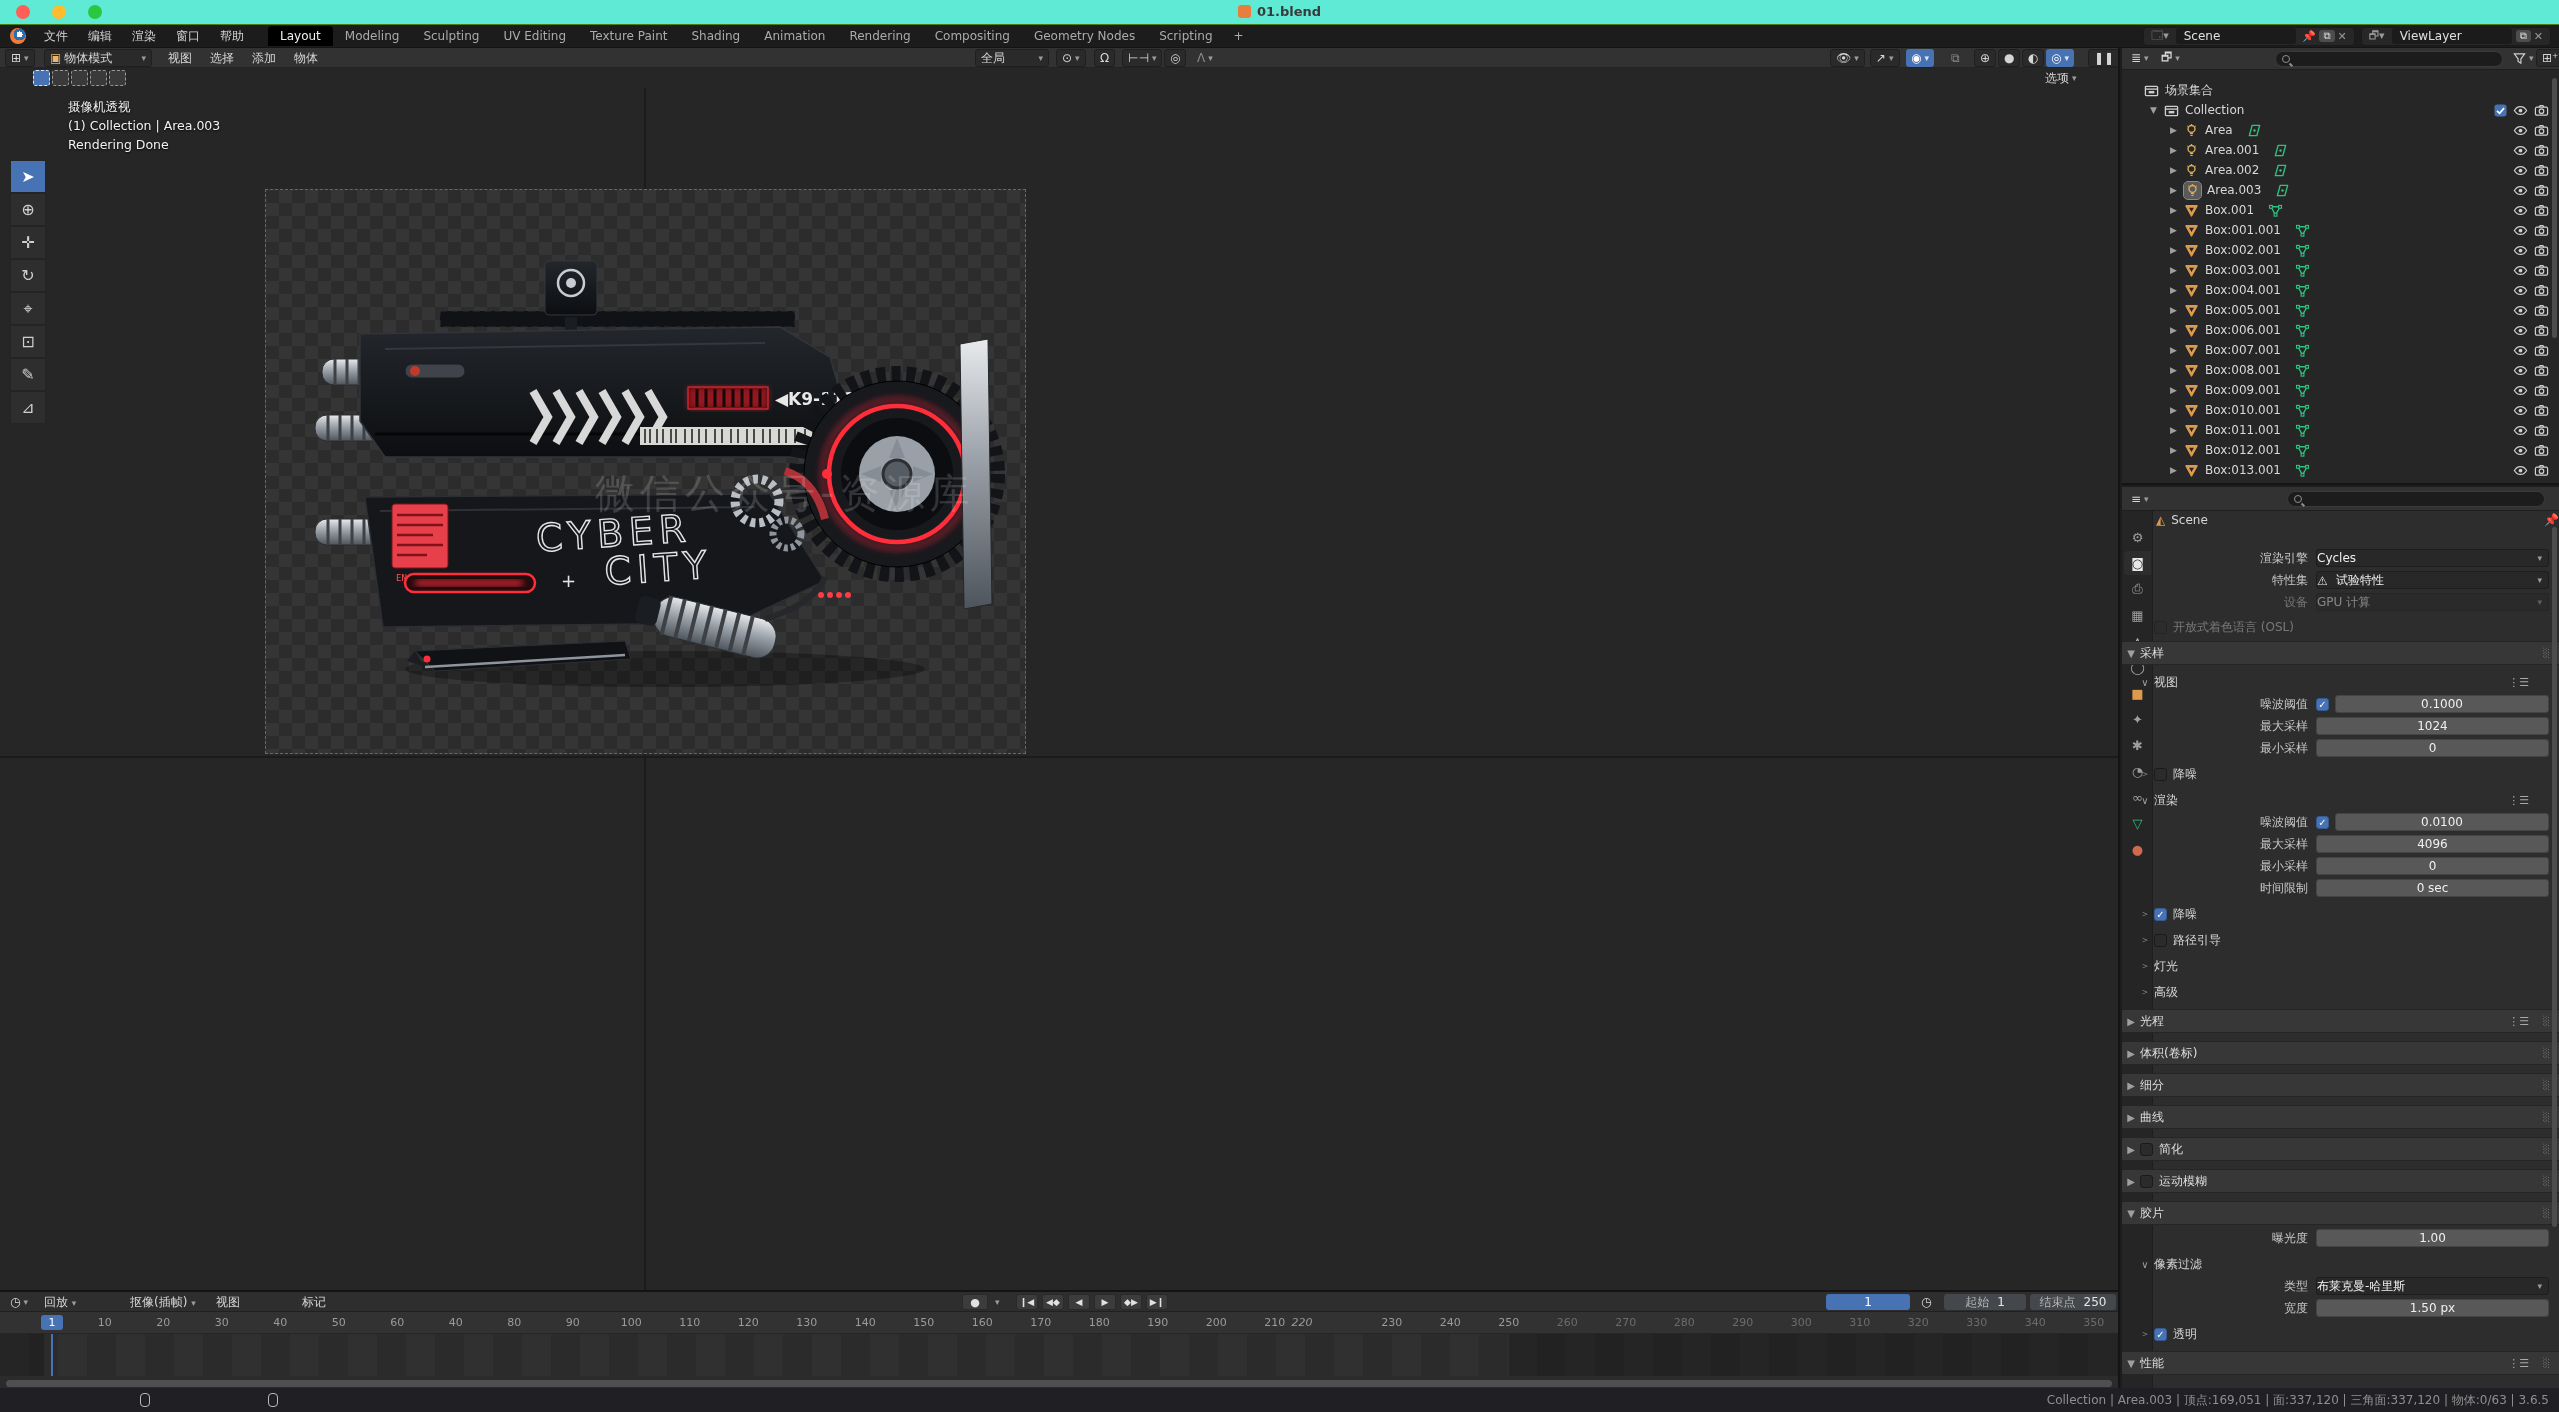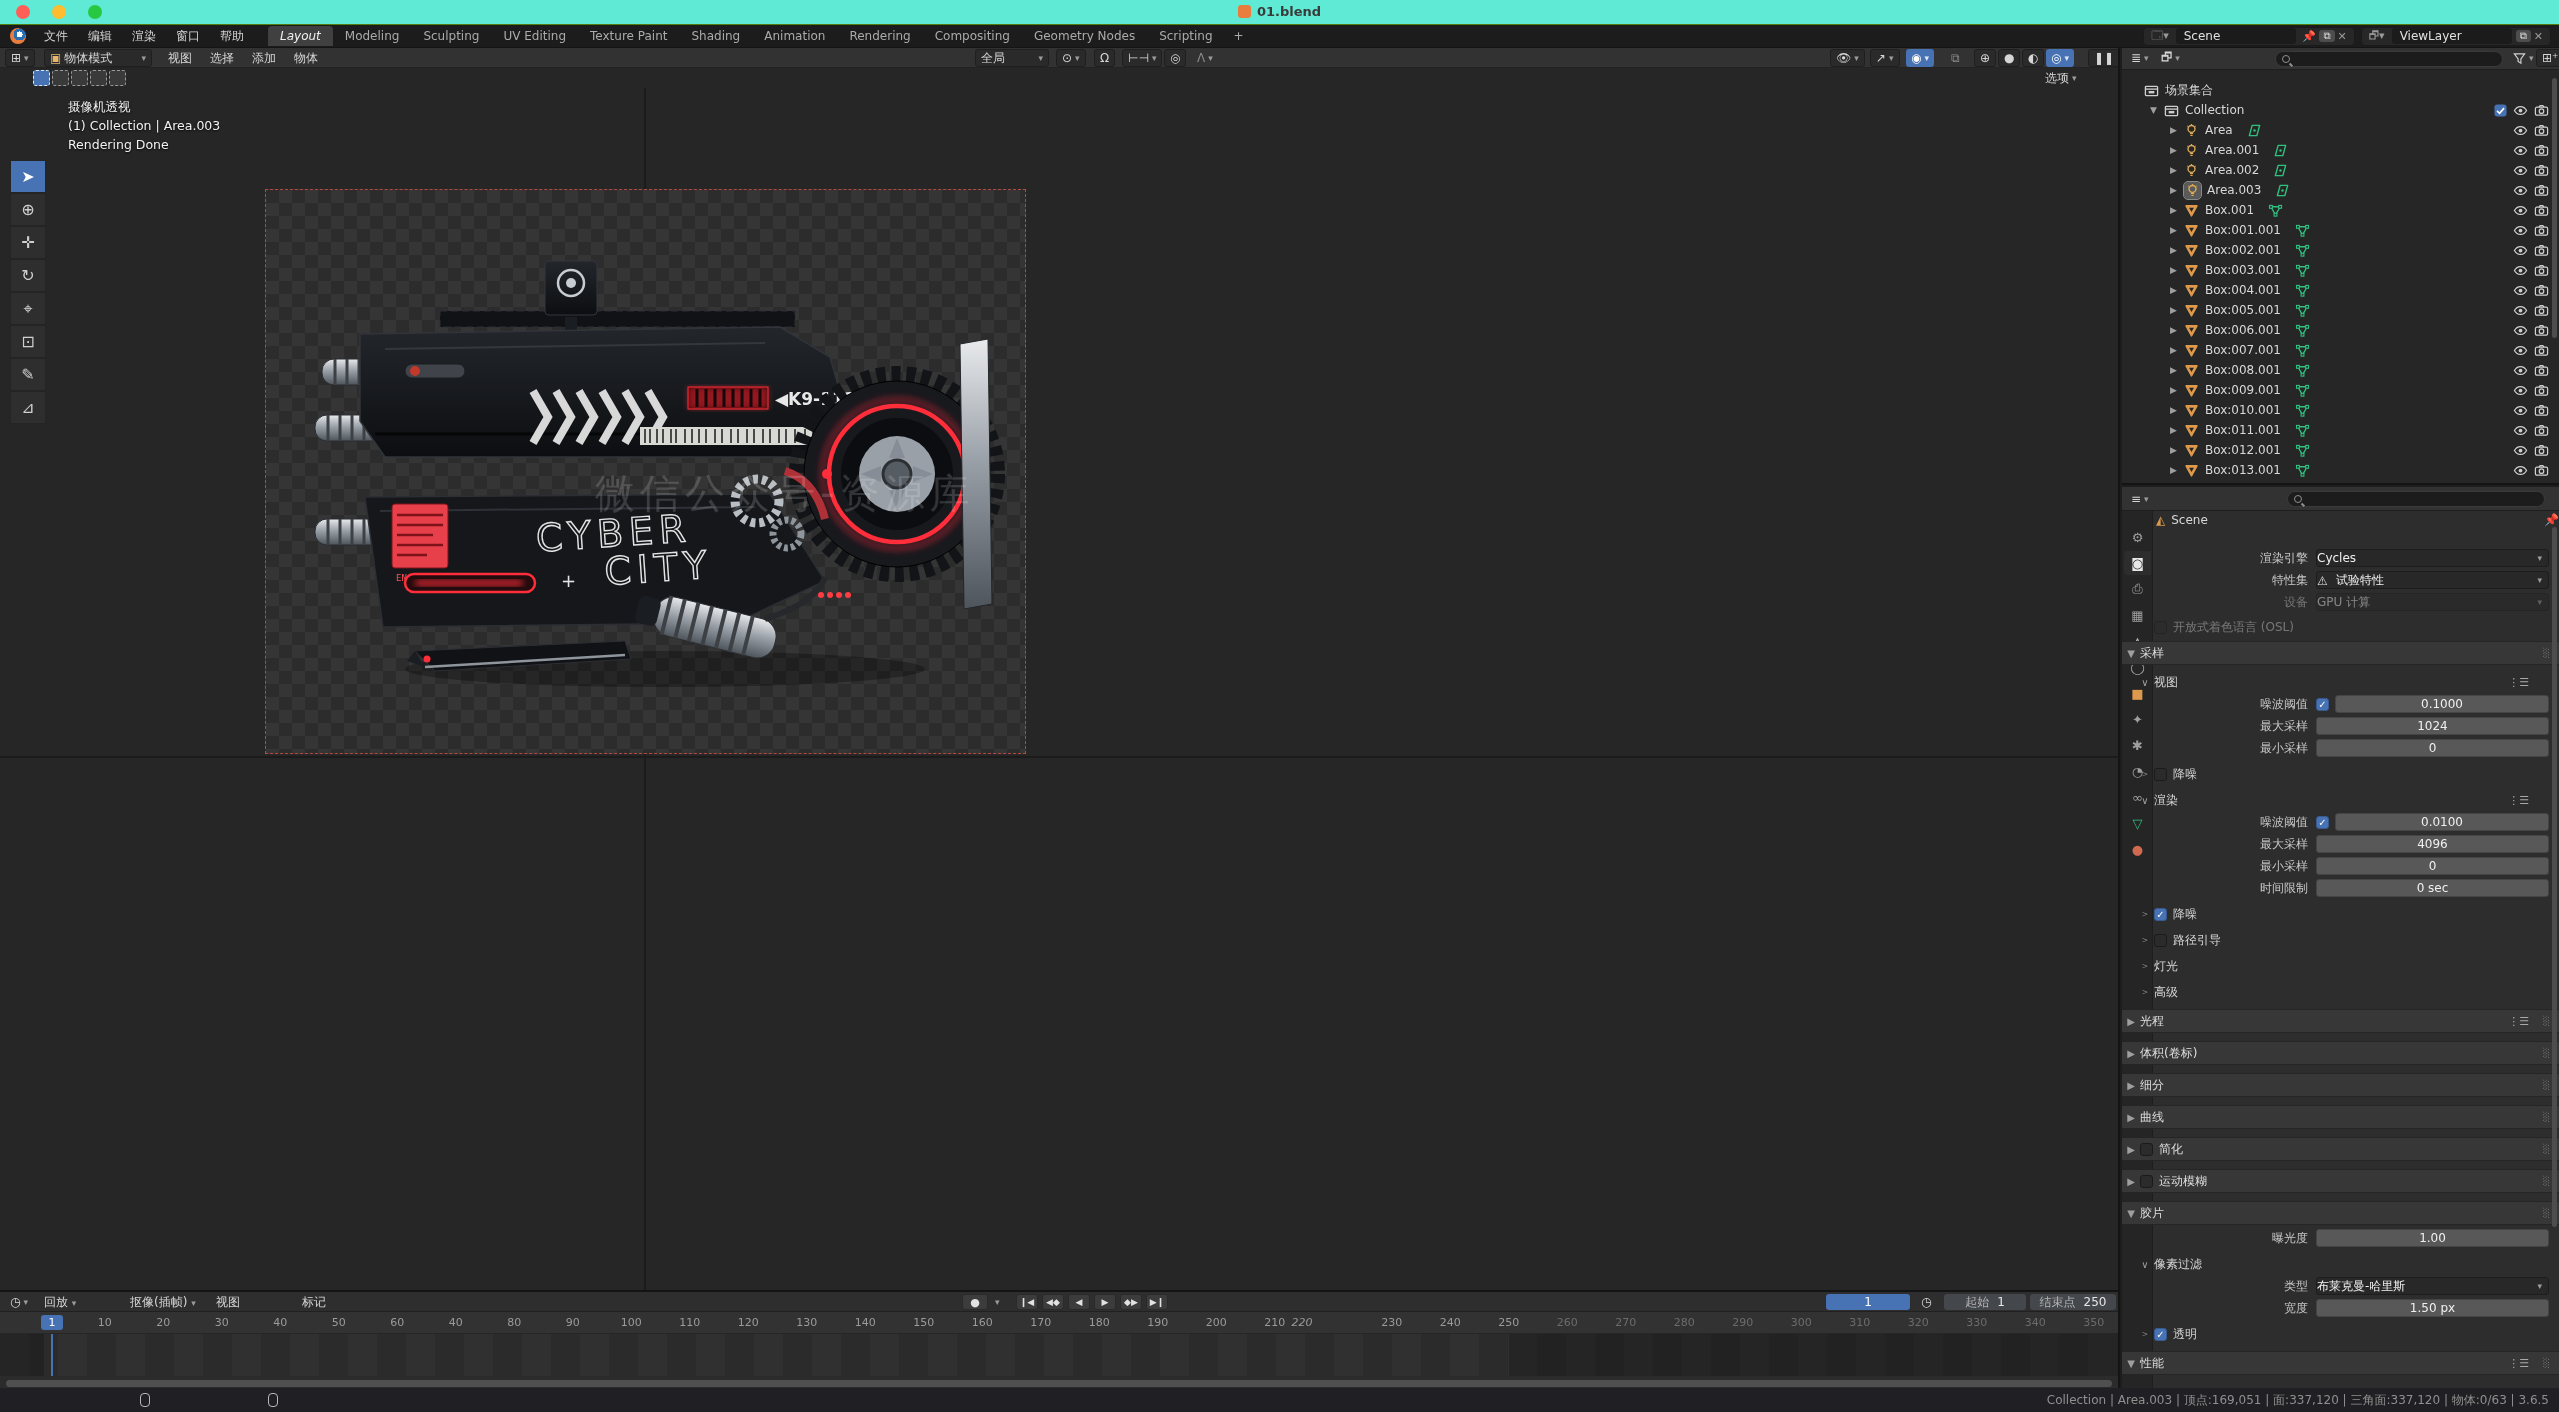--- a/index.html
+++ b/index.html
@@ -11,21 +11,21 @@
   .titlebar{left:0;top:0;width:2559px;height:25px;background:#5eead4;border-bottom:1px solid #4d7c0f;}
   .tl{width:14px;height:14px;border-radius:50%;top:5px;}
   .title-wrap{left:0;right:0;top:4px;text-align:center;color:#3a3a3a;font-size:13px;font-weight:bold;}
   .blend-doc{display:inline-block;width:13px;height:13px;background:#e87d3e;border-radius:3px;vertical-align:-2px;margin-right:6px;}
   
   .topbar{left:0;top:25px;width:2559px;height:23px;background:#1c1c1c;border-bottom:1px solid #141414;display:flex;align-items:center;}
   .blender-logo{width:16px;height:16px;margin:0 8px 0 10px;border-radius:50%;background:radial-gradient(circle at 60% 40%,#fff 0 3px,#2a6fb4 3px 6px,#e87d3e 6px);}
   .menu-item{padding:2px 10px;color:#d3d3d3;border-radius:3px;}
   .ws-wrap{display:flex;margin-left:14px;}
   .ws-tab{padding:3px 12px;color:#ababab;border-radius:4px 4px 0 0;}
-  .ws-tab.active{background:#404040;color:#f0f0f0;font-style:italic;}
+  .ws-tab.active{background:#000000;color:#f0f0f0;}
   .ws-add{padding:3px 9px;color:#ababab;}
   .id-selectors{margin-left:auto;display:flex;gap:6px;margin-right:8px;}
   .id-block{display:flex;align-items:center;background:#272727;border:1px solid #1a1a1a;border-radius:4px;height:19px;padding:0 4px;}
   .id-block .name{background:#1b1b1b;border-radius:3px;padding:1px 8px;margin:0 4px;color:#e0e0e0;min-width:120px;}
   .mini{font-size:11px;color:#9a9a9a;padding:0 3px;}
   .chip-sm{background:#4d4d4d;border-radius:3px;color:#ddd;padding:0 4px;font-size:10px;}
   
   .vp{left:0;top:48px;width:2120px;height:1242px;background:#262626;border-right:2px solid #141414;overflow:hidden;}
   .vp-header{left:0;top:0;width:100%;height:20px;background:#323232;border-bottom:1px solid #232323;}
   .hdr-chip{position:absolute;top:1px;height:18px;display:flex;align-items:center;gap:3px;padding:0 5px;border-radius:3px;color:#d6d6d6;}

